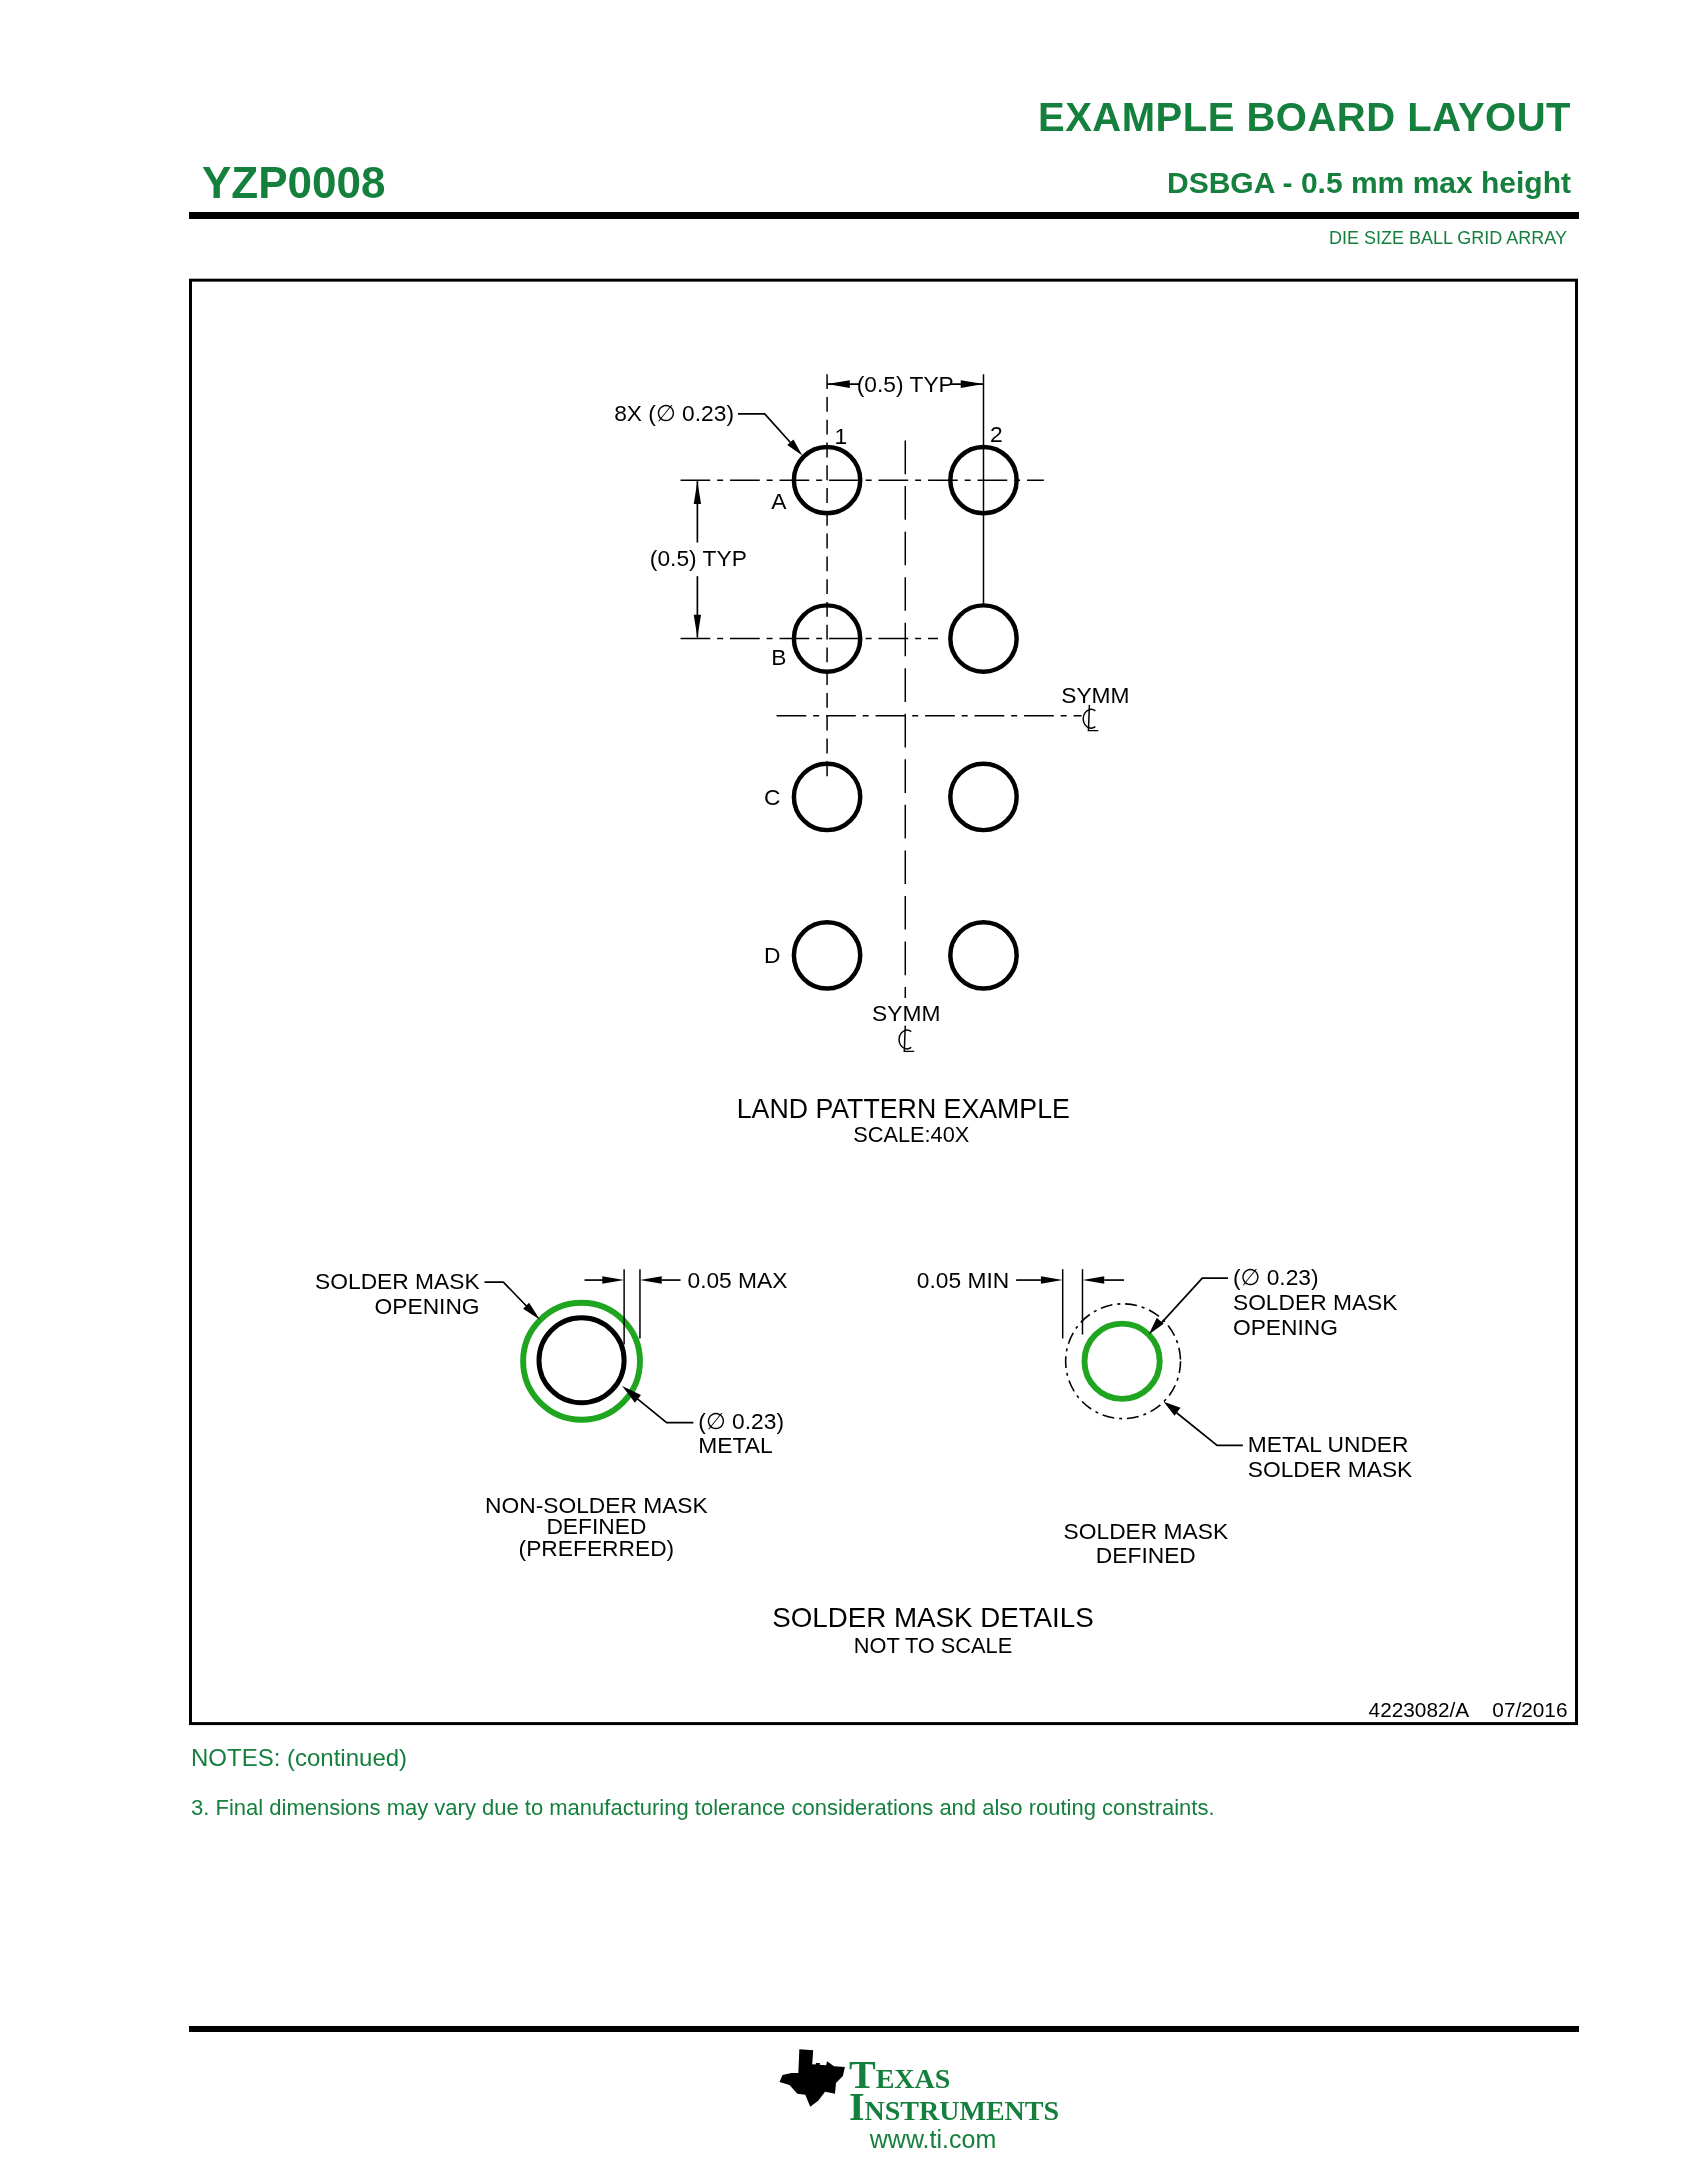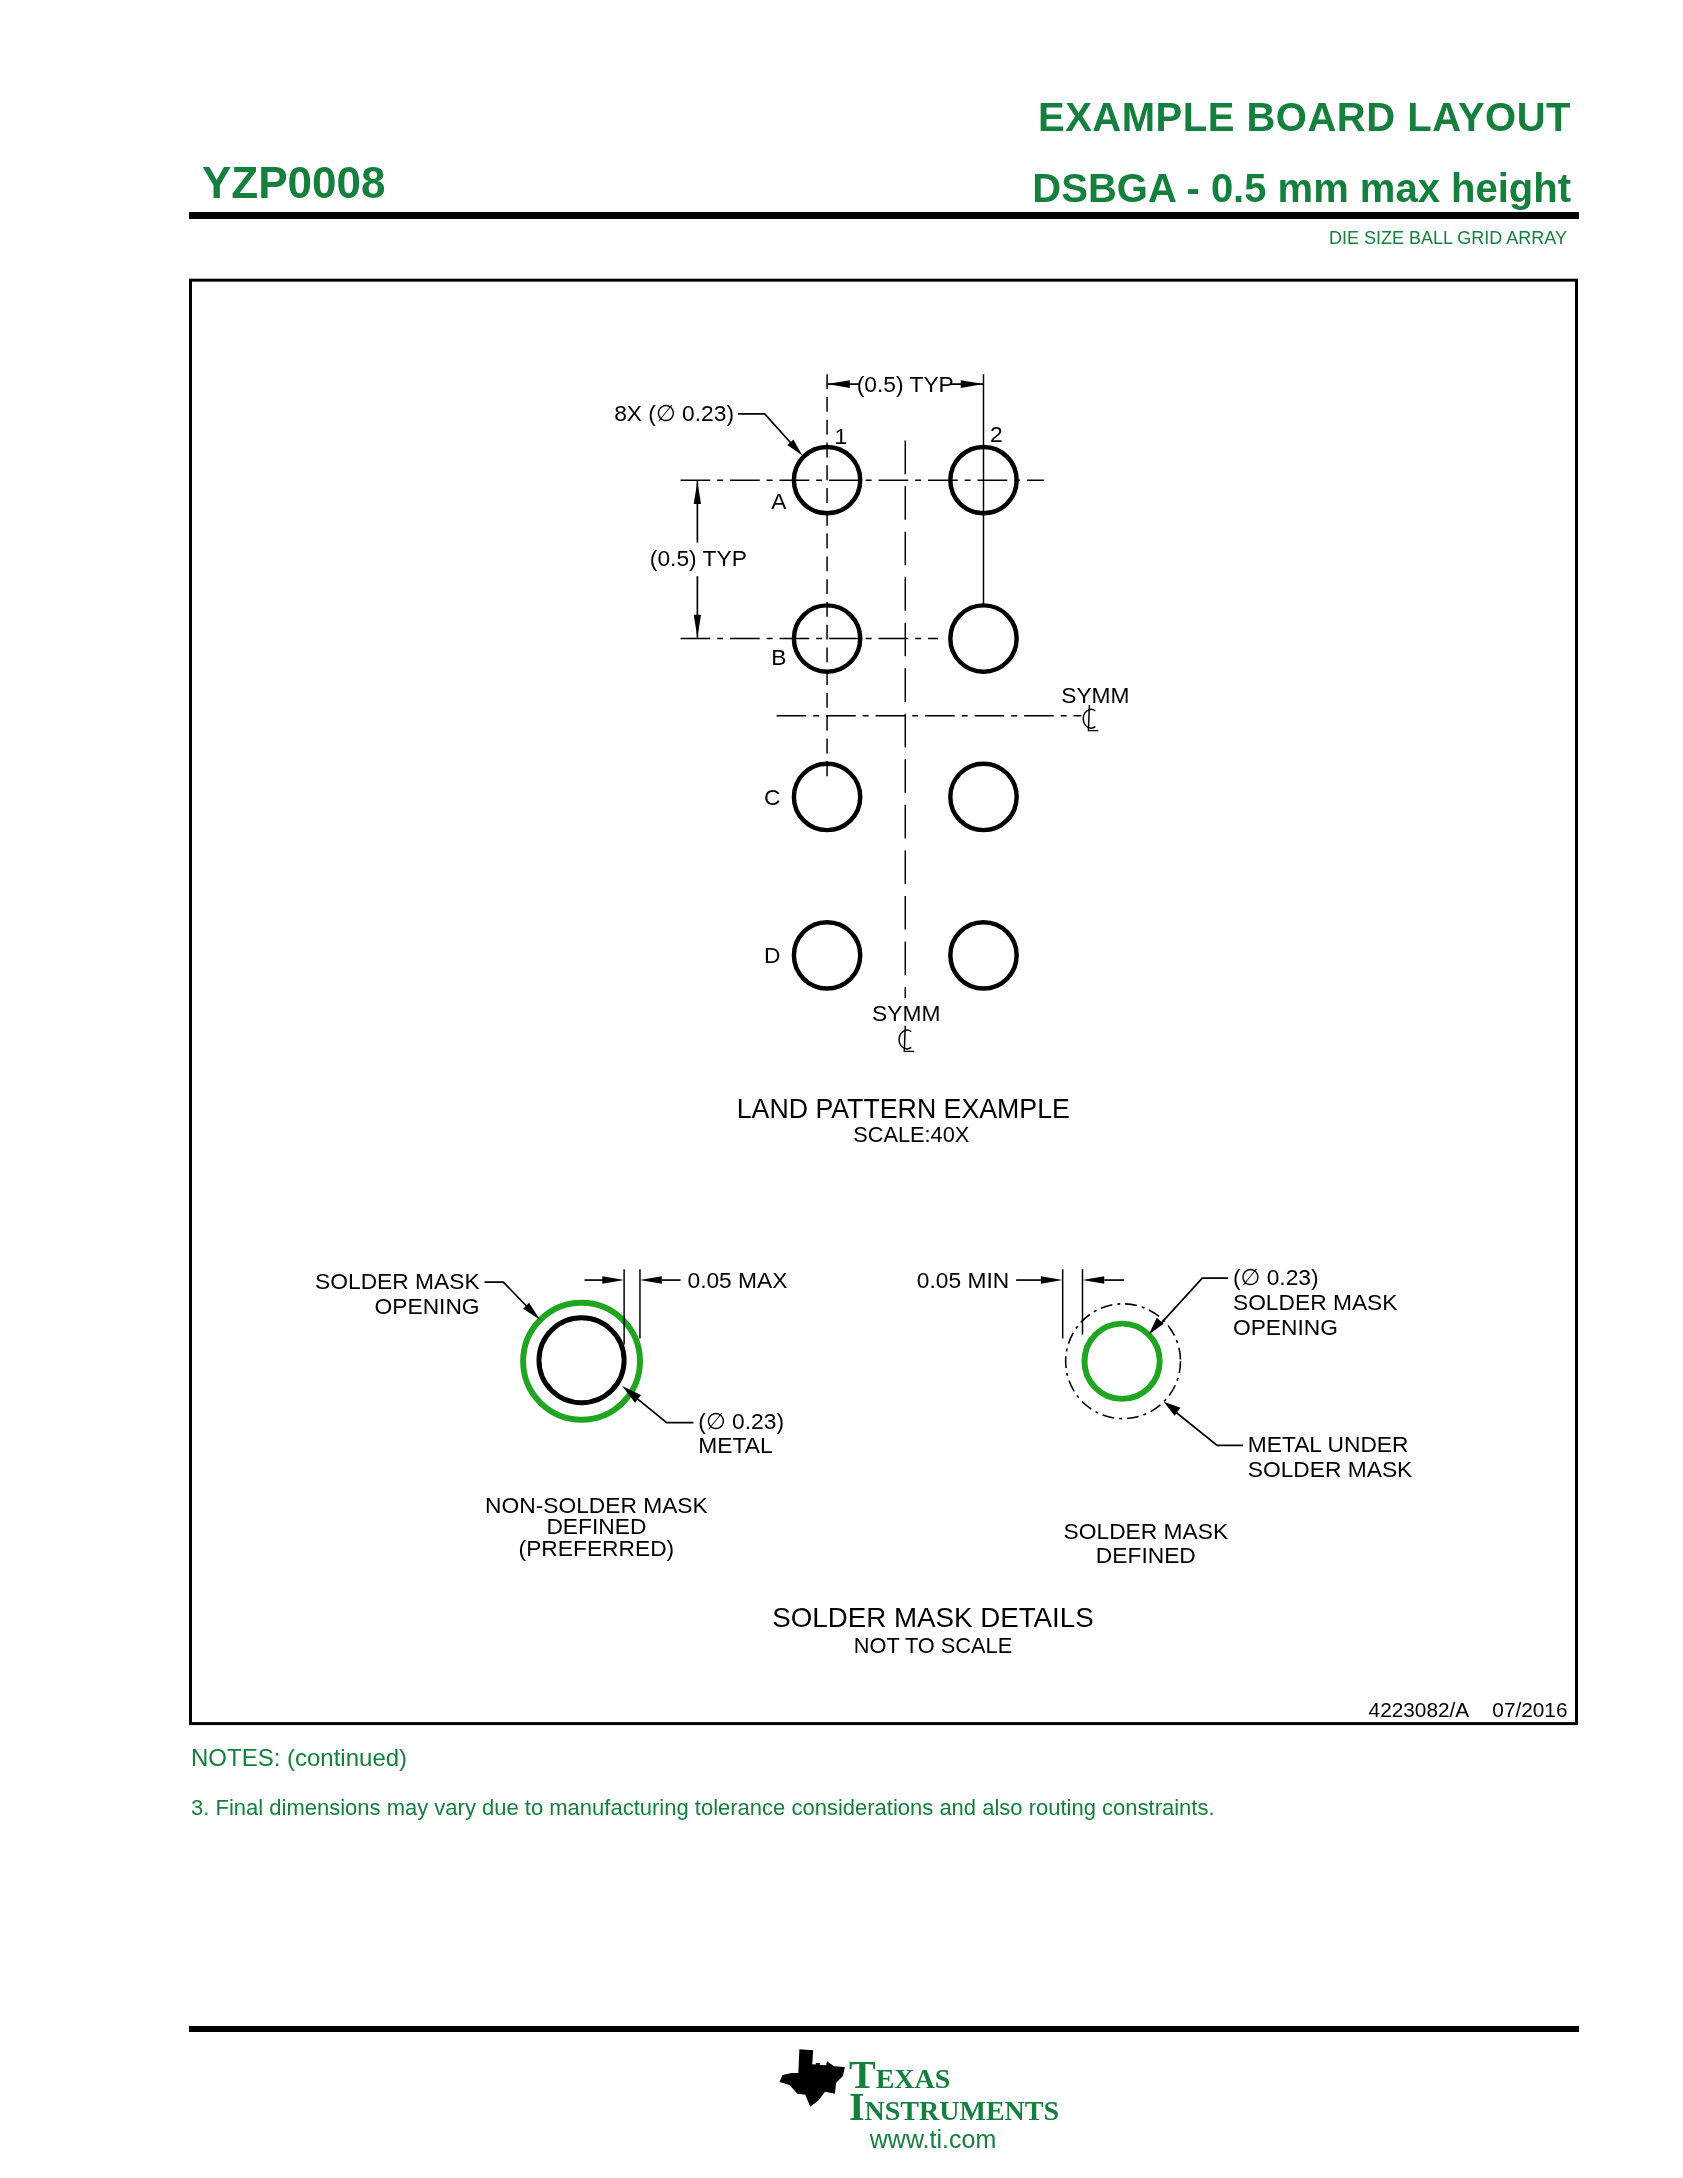--- a/index.html
+++ b/index.html
@@ -1,21 +1,21 @@
 <!DOCTYPE html>
 <html><head>
 <meta charset="utf-8">
 <style>
   html,body{margin:0;padding:0;background:#ffffff;}
   #page{position:relative;width:1683px;height:2178px;background:#ffffff;overflow:hidden;
         font-family:"Liberation Sans","DejaVu Sans",sans-serif;color:#15803d;margin-left:42px;}
   .abs{position:absolute;}
   .hdr-title{top:95px;right:154px;font-size:40px;font-weight:bold;letter-spacing:0.5px;}
   .hdr-part{top:158px;left:160px;font-size:44px;font-weight:bold;}
-  .hdr-spec{top:166px;right:154px;font-size:40px;font-weight:bold;}
+  .hdr-spec{top:166px;right:154px;font-size:30px;font-weight:bold;}
   .hdr-rule{top:212px;left:147px;width:1390px;height:7px;background:#000;}
   .hdr-family{top:228px;right:158px;font-size:18px;}
   .notes-head{top:1744px;left:149px;font-size:24px;}
   .note-l1{top:1795px;left:149px;font-size:22px;}
   .note-l2{top:1822px;left:174px;font-size:22px;}
   .ft-rule{top:2026px;left:147px;width:1390px;height:6px;background:#000;}
   .brand{font-family:"Liberation Serif","DejaVu Serif",serif;font-weight:bold;font-variant:small-caps;line-height:1;}
   .brand-1{top:2055px;left:807px;font-size:40px;}
   .brand-2{top:2087px;left:807px;font-size:40px;}
   .website{top:2125px;left:693px;width:396px;text-align:center;font-size:25px;}

